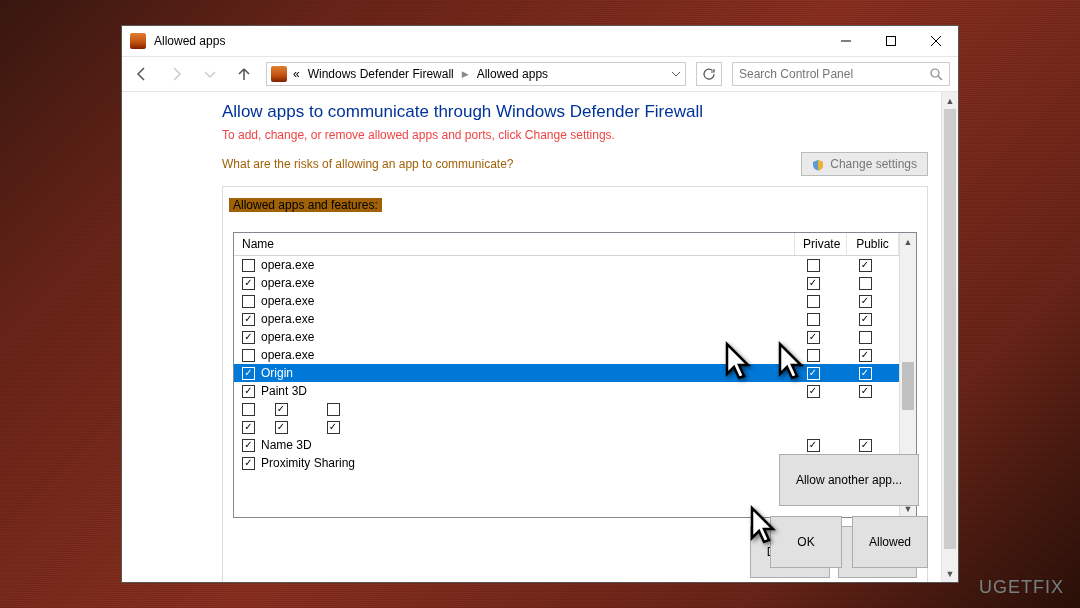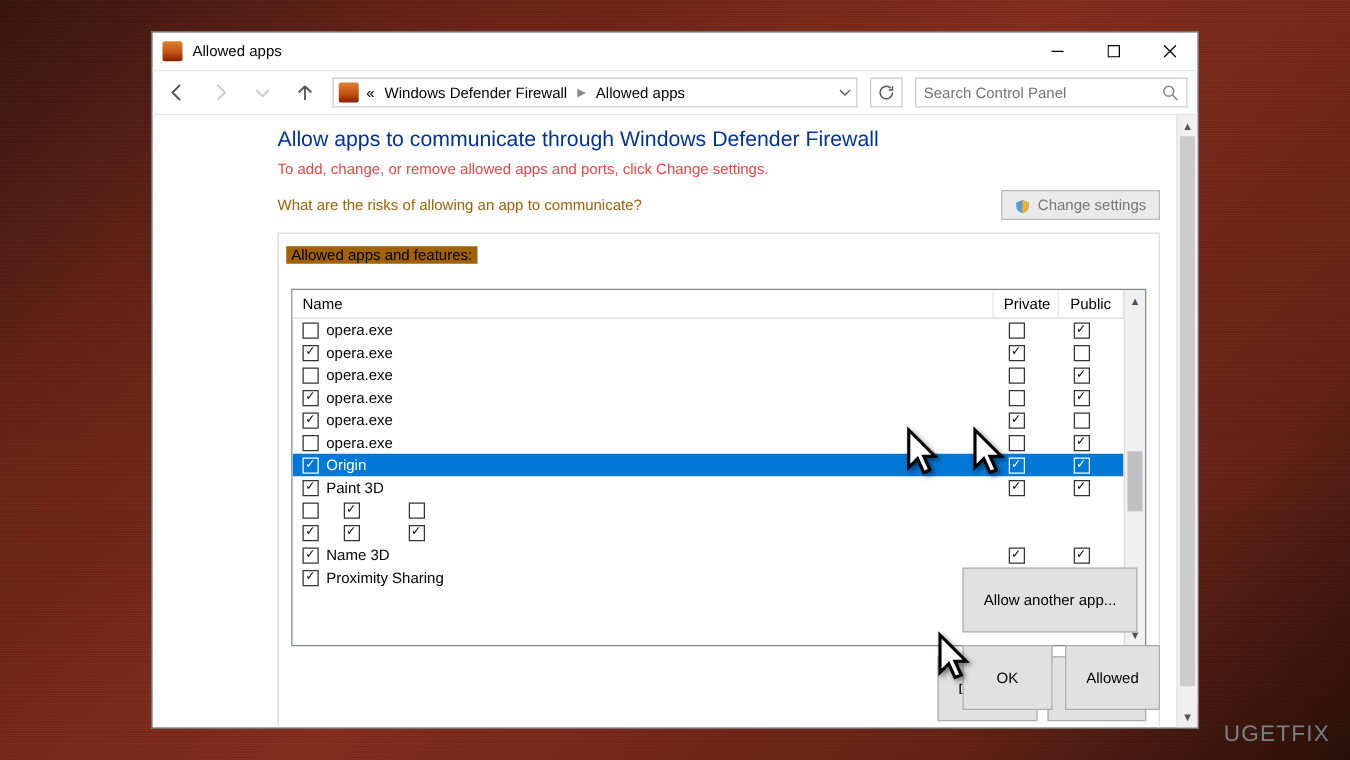--- a/index.html
+++ b/index.html
@@ -46,21 +46,21 @@
 .row .cb { width: 13px; height: 13px; border: 1px solid #333; display: inline-flex; align-items: center; justify-content: center; font-size: 10px; line-height: 1; color: #000; background: #fff; }
 .row.selected .cb { border-color: #fff; color: #fff; background: transparent; }
 .row .nm { flex: 1; padding-left: 6px; }
 .row .cc { width: 52px; display: flex; justify-content: center; }
 .scrollbar { width: 17px; background: #f0f0f0; border-left: 1px solid #ddd; display: flex; flex-direction: column; }
 .sb-btn { height: 17px; display: flex; align-items: center; justify-content: center; color: #555; font-size: 9px; }
 .sb-track { flex: 1; position: relative; }
 .sb-thumb { position: absolute; left: 2px; right: 2px; top: 112px; height: 48px; background: #c0c0c0; }
 .btnrow { display: flex; justify-content: flex-end; gap: 8px; margin-top: 8px; }
 .btn { border: 1px solid #adadad; background: #e1e1e1; font-size: 12px; padding: 18px 16px; min-width: 72px; text-align: center; }
-.foot-btns { position: absolute; right: 30px; bottom: 14px; display: flex; flex-direction: column; align-items: flex-start; gap: 10px; }
+.foot-btns { position: absolute; right: 30px; bottom: 14px; display: flex; flex-direction: column; align-items: center; gap: 10px; }
 .foot-btns .row1, .foot-btns .row2 { display: flex; gap: 10px; }
 .cursor { position: absolute; width: 40px; height: 48px; z-index: 10; pointer-events: none; }
 .cursor svg { width: 100%; height: 100%; filter: drop-shadow(2px 2px 2px rgba(0,0,0,0.5)); }
 .cursor.c1 { top: 340px; left: 715px; }
 .cursor.c2 { top: 340px; left: 768px; }
 .cursor.c3 { top: 504px; left: 740px; }
 .watermark { position: absolute; right: 16px; bottom: 10px; color: rgba(160,200,210,0.6); font-size: 18px; letter-spacing: 1px; font-weight: 500; z-index: 2; }
 .content-scroll { position: absolute; right: 0; top: 0; bottom: 0; width: 17px; background: #f0f0f0; border-left: 1px solid #e5e5e5; display: flex; flex-direction: column; }
 .content-scroll .sb-track { background: #f0f0f0; }
 .content-scroll .sb-thumb2 { position: absolute; left: 2px; right: 2px; top: 0; height: 440px; background: #ccc; }

